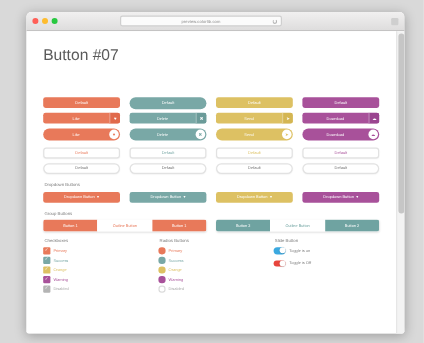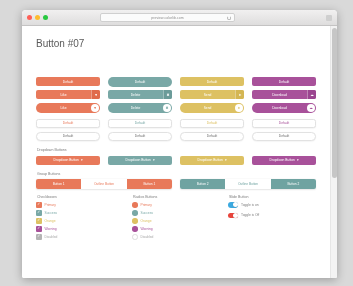--- a/index.html
+++ b/index.html
@@ -75,21 +75,21 @@
     position: relative;
   }
   .vthumb {
     position: absolute; left: 1px; top: 2px;
     width: 5px; height: 150px;
     background: #c6c6c6; border-radius: 3px;
   }
 
   
   .page-title {
-    font-size: 10px; color: #5a5a5a; font-weight: 400;
+    font-size: 13px; color: #5a5a5a; font-weight: 400;
     margin-bottom: 28px;
   }
   .sec-title {
     font-size: 3.6px; color: #7a7a7a;
     margin: 0 0 3.5px 1px;
   }
 
   .row {
     display: grid;
     grid-template-columns: repeat(4, 1fr);

